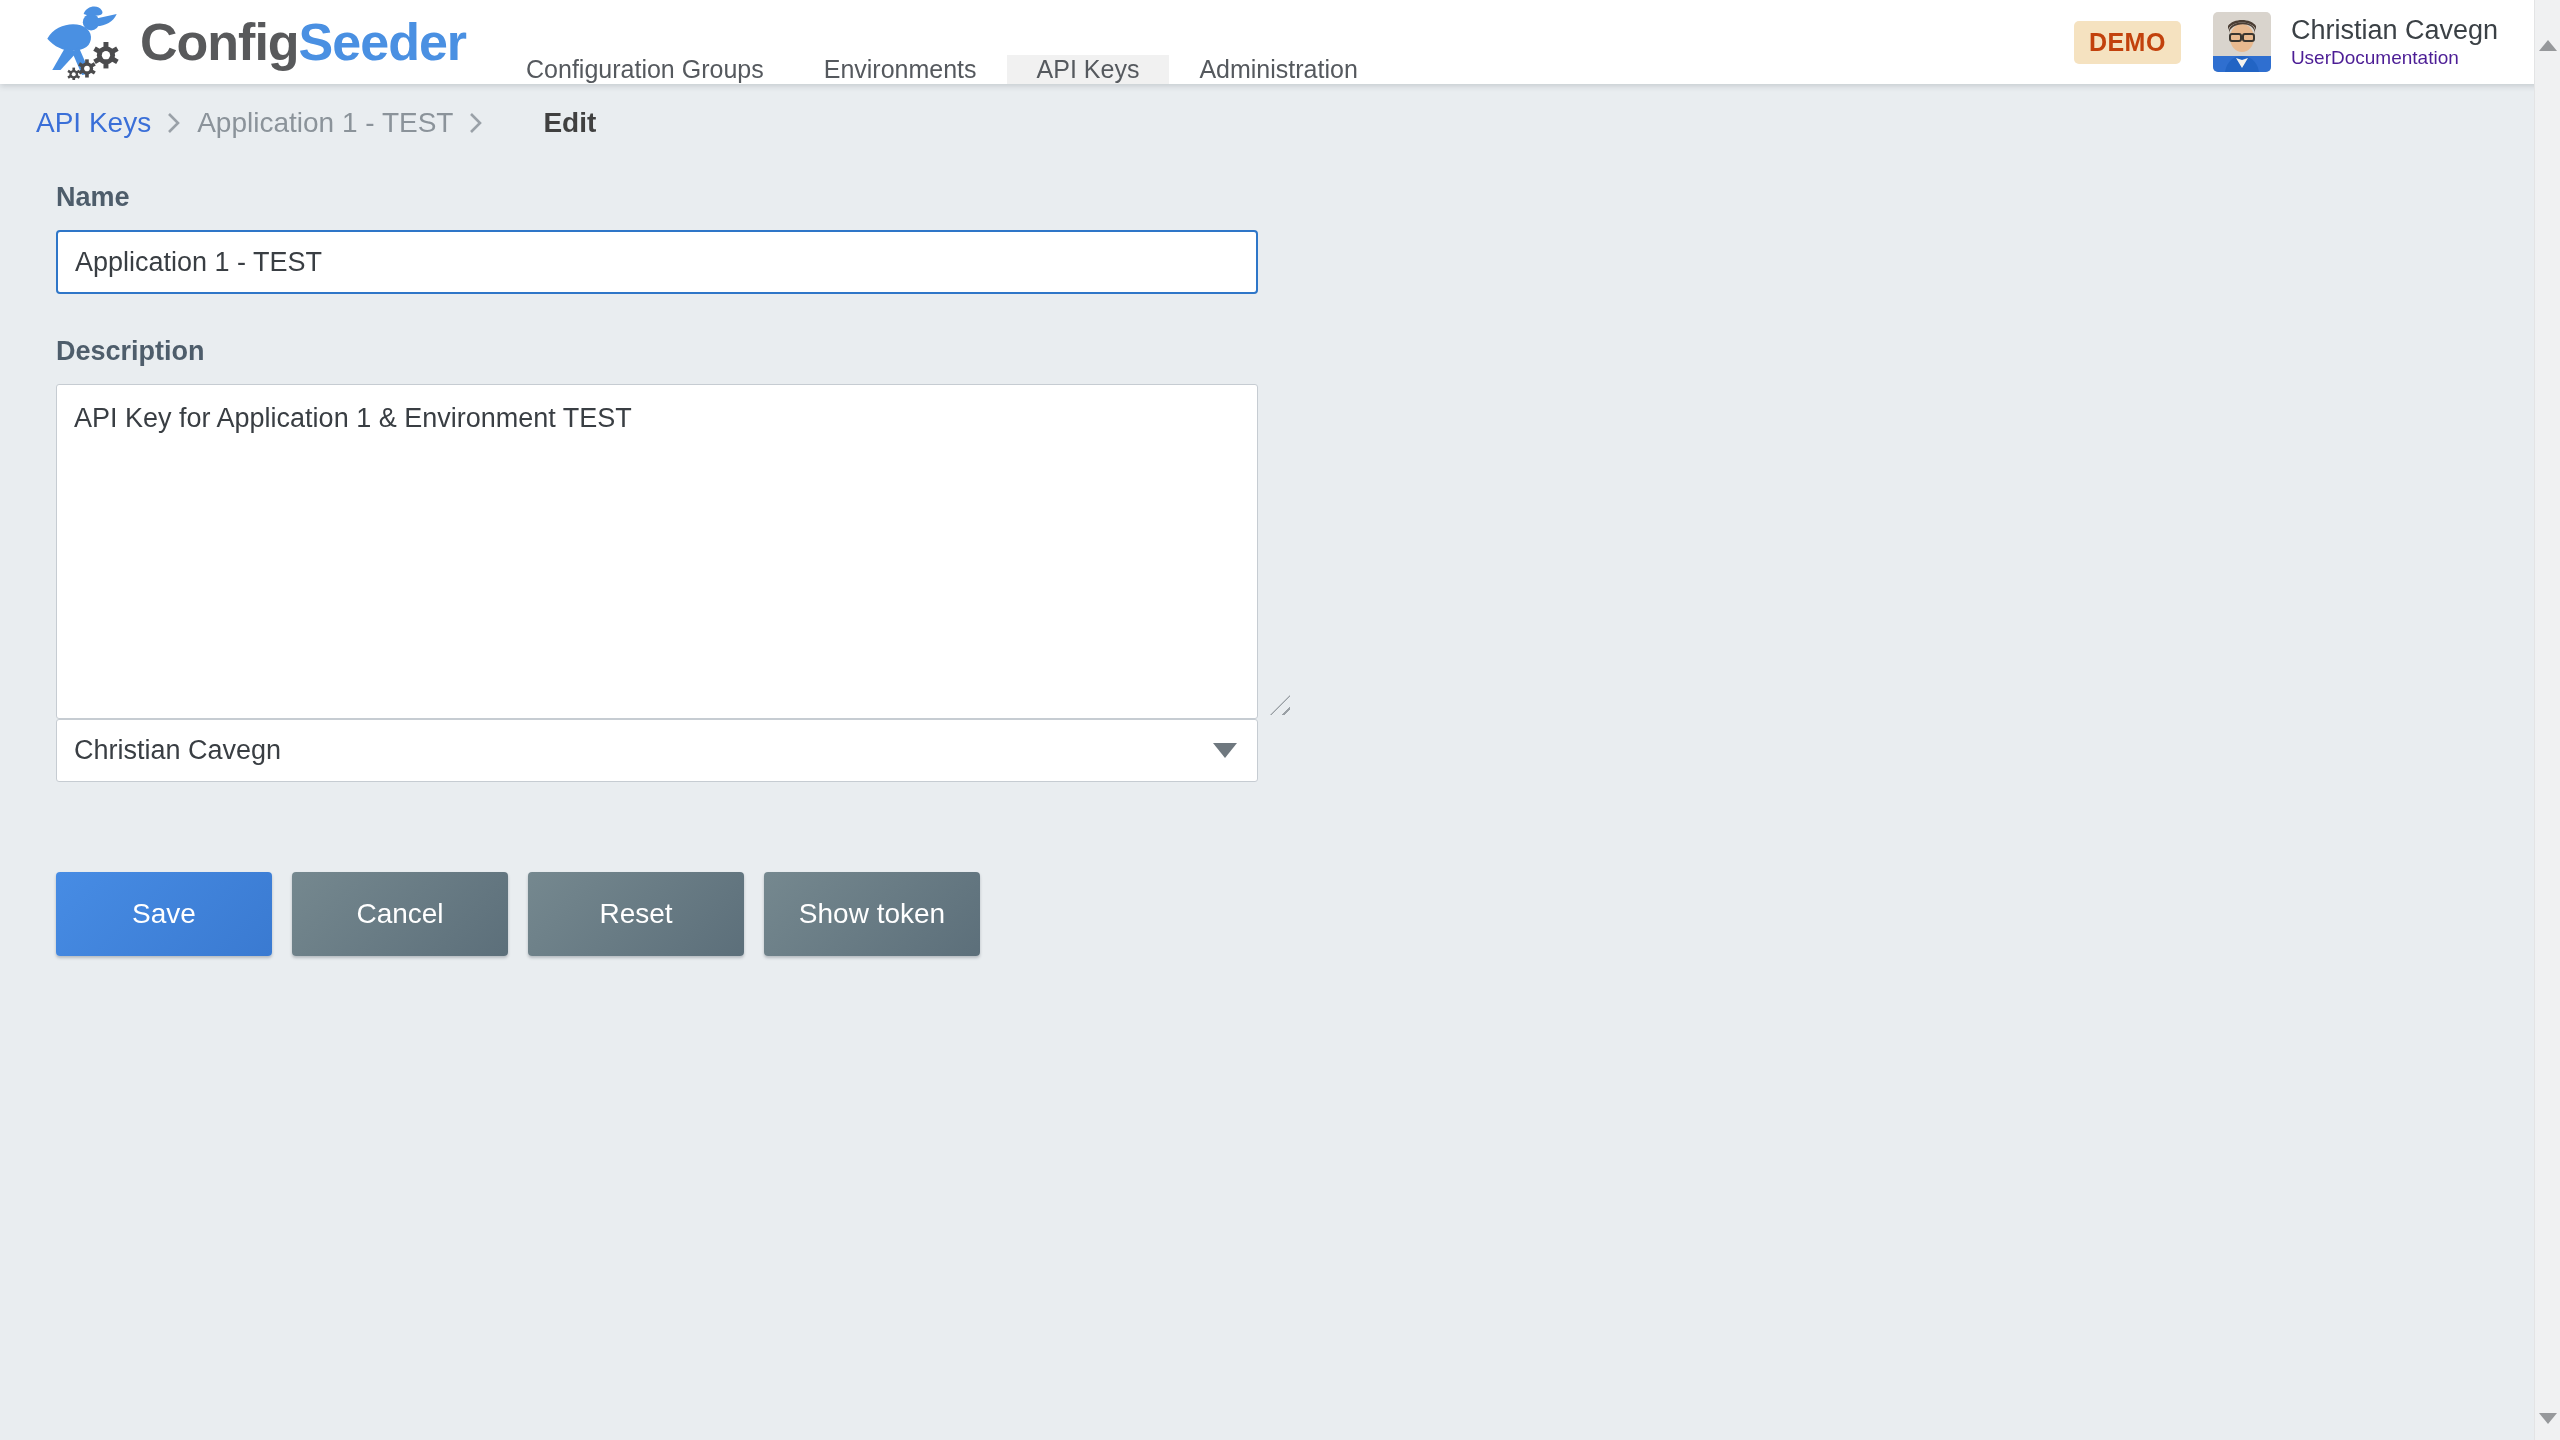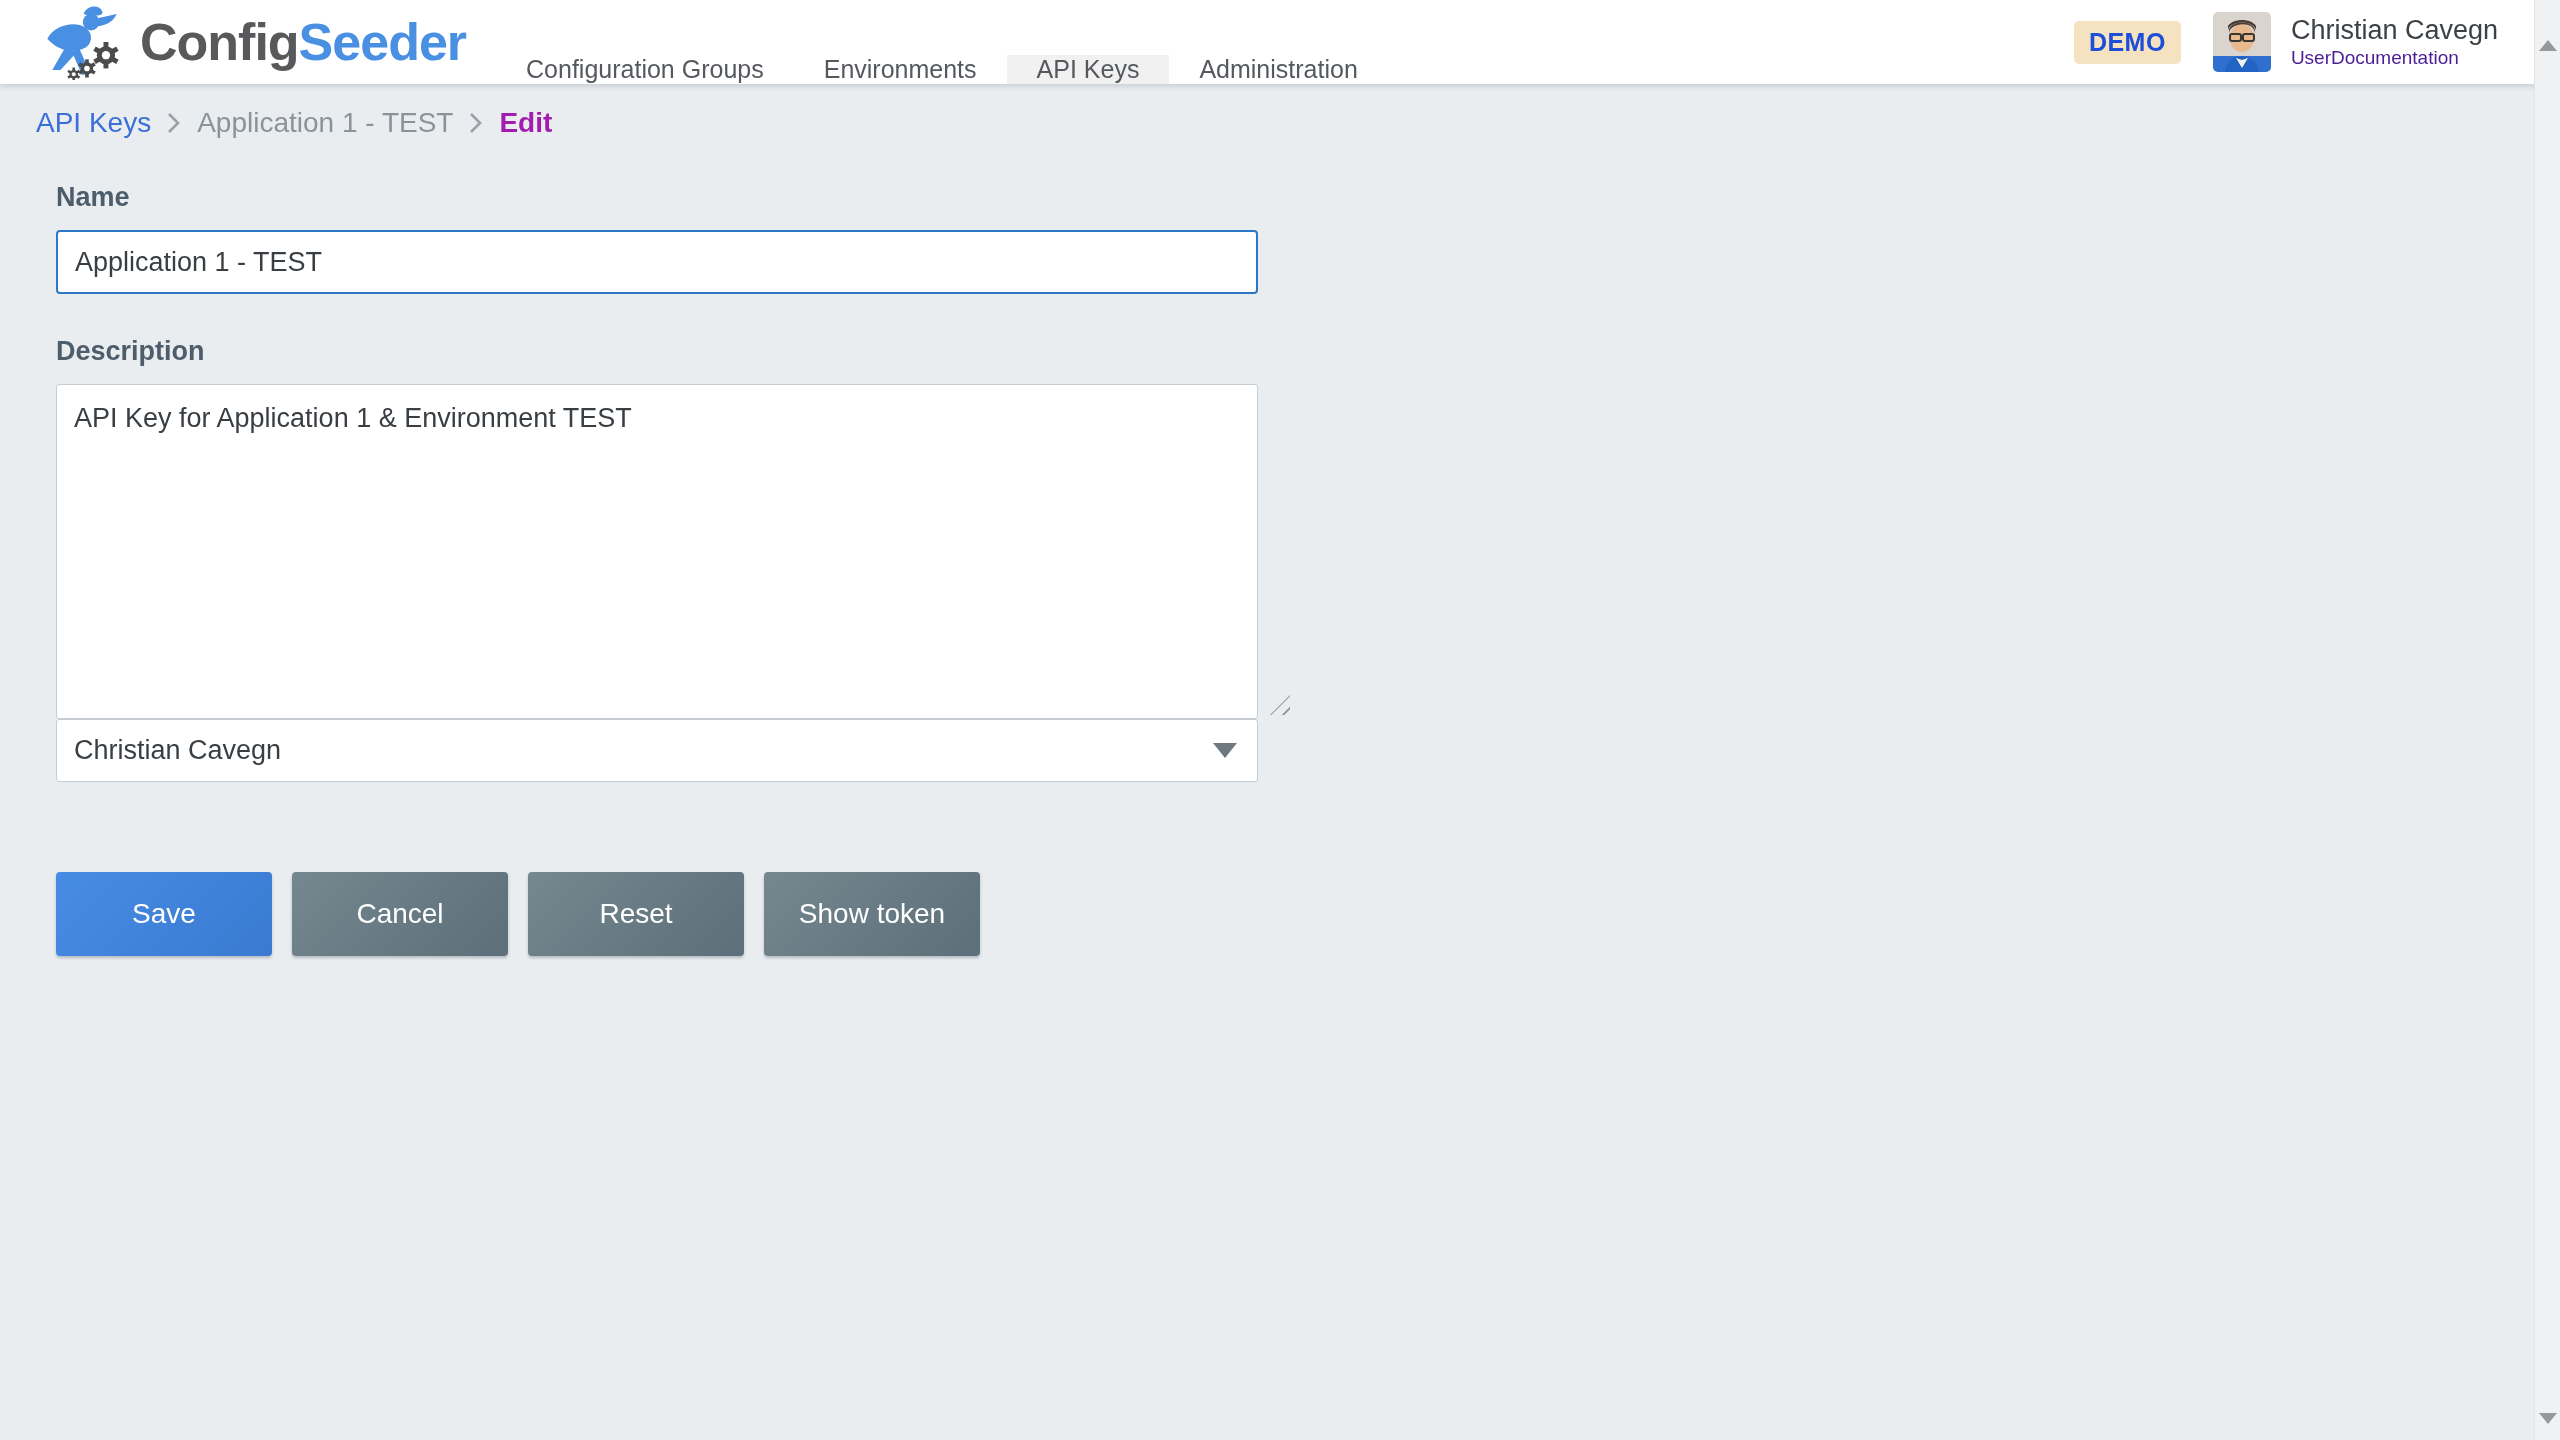--- a/index.html
+++ b/index.html
@@ -15,34 +15,34 @@
   .brand-text { font-size:52px; font-weight:700; letter-spacing:-1px; white-space:nowrap; }
   .brand-part1 { color:#58595b; }
   .brand-part2 { color:#4a90e2; }
 
   .main-nav { display:flex; align-items:flex-end; margin-left:30px; }
   .nav-item { display:flex; align-items:center; padding:0 30px;
     font-size:25px; color:#55595e; cursor:pointer; white-space:nowrap; }
   .nav-item.active { background:#f1f1f1; }
 
   .nav-right { margin-left:auto; display:flex; align-items:center; gap:32px; padding-right:62px; }
-  .demo-badge { background:#f5e2c0; color:#1d4ed8; font-weight:700; font-size:25px;
+  .demo-badge { background:#f5e2c0; color:#c2410c; font-weight:700; font-size:25px;
     padding:7px 15px; border-radius:5px; letter-spacing:.5px; }
   .user-menu { display:flex; align-items:center; gap:20px; cursor:pointer; }
   .avatar { width:58px; height:60px; border-radius:5px; overflow:hidden; flex:0 0 auto; }
   .user-text { display:flex; flex-direction:column; justify-content:center; line-height:1.2; }
   .user-name { font-size:27px; color:#3b4146; }
   .user-subtitle { font-size:19px; color:#4c1d95; }
 
   
   .breadcrumb { display:flex; align-items:center; gap:15px;
     padding:22px 0 0 36px; height:56px; font-size:28px; }
   .crumb-link { color:#3a6fd8; text-decoration:none; cursor:pointer; }
   .crumb-mid { color:#8b939a; }
-  .crumb-current { color:#a21caf; font-weight:700; }
+  .crumb-current { color:#404040; font-weight:700;margin-left:44px; }
   .crumb-sep { width:16px; height:26px; flex:0 0 auto; }
 
   
   .main { padding-left:56px; }
   .field-label { display:block; margin:42px 0 17px; font-size:27px; font-weight:700; color:#4e5d6b; }
   .text-input { display:block; width:1202px; height:64px; background:#fff;
     border:2px solid #2e76c8; border-radius:4px; outline:none;
     padding:0 17px; font-size:27px; color:#393e43; font-family:inherit; }
   .textarea-wrap { position:relative; width:1238px; }
   .textarea { display:block; width:1202px; height:335px; background:#fff;

